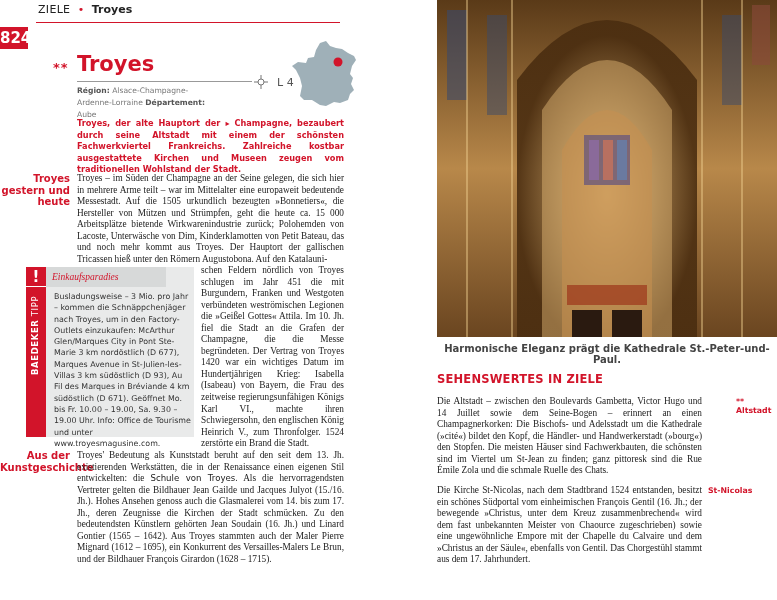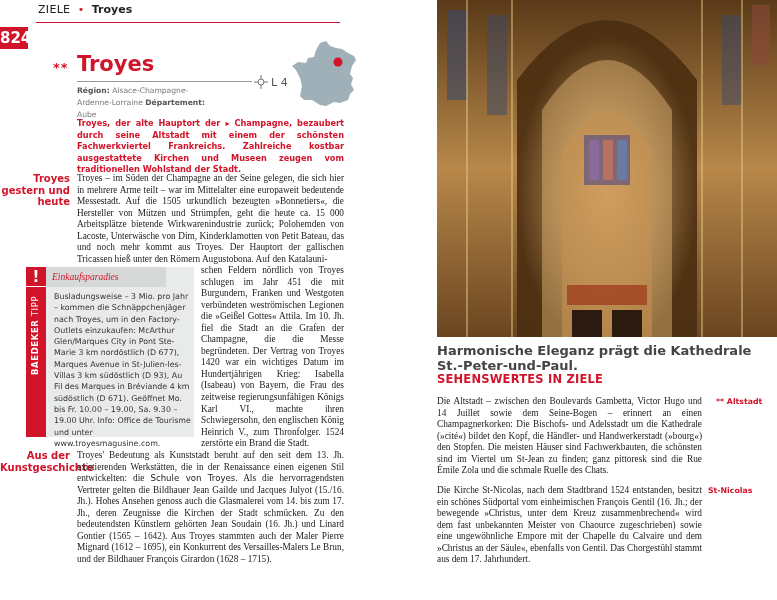--- a/index.html
+++ b/index.html
@@ -11,21 +11,21 @@
     font-family: "DejaVu Sans", sans-serif; font-weight: bold; font-size: 15px; line-height: 22px; text-align: center; margin-top: 27px; }
   .running-head { position: absolute; left: 38px; top: 3px; font-family: "DejaVu Sans", sans-serif; font-size: 11px; color: #222; }
   .running-head .section { letter-spacing: 0.3px; }
   .running-head .bullet { color: #d2142a; margin: 0 4px; }
   .running-head .city { font-weight: bold; }
   .head-rule { position: absolute; left: 36px; top: 22px; width: 304px; height: 1px; background: #d2142a; }
 
   .stars { position: absolute; left: 53px; top: 60px; font-family: "DejaVu Sans", sans-serif; font-size: 13px; color: #d2142a; font-weight: bold; letter-spacing: 1px; }
   .title { position: absolute; left: 77px; top: 52px; font-family: "DejaVu Sans", sans-serif; font-size: 21px; font-weight: bold; color: #d2142a; }
   .title-rule { position: absolute; left: 77px; top: 81px; width: 175px; height: 1px; background: #999; }
-  .grid-ref { position: absolute; left: 254px; top: 75px; font-family: "DejaVu Sans", sans-serif; font-size: 11px; color: #555; display: flex; align-items: center; gap: 3px; }
+  .grid-ref { position: absolute; left: 254px; top: 75px; font-family: "DejaVu Sans", sans-serif; font-size: 11px; color: #555; display: flex; align-items: center; gap: 9px; }
   .compass { width: 14px; height: 14px; }
   .facts { position: absolute; left: 77px; top: 85px; font-family: "DejaVu Sans", sans-serif; font-size: 7.6px; color: #777; line-height: 12px; }
   .facts b { color: #555; text-align: right; }
   .facts .col2 { position: absolute; left: 137px; top: 0; width: 120px; }
   .facts .col1 { width: 135px; }
   .france-map { position: absolute; left: 290px; top: 40px; width: 72px; height: 70px; }
 
   .lead { position: absolute; left: 77px; top: 118px; width: 267px; font-family: "DejaVu Sans", sans-serif; font-weight: bold; font-size: 8.2px; line-height: 11.5px; color: #d2142a; text-align: justify; }
 
   .margin-note { position: absolute; width: 70px; right: auto; text-align: right; font-family: "DejaVu Sans", sans-serif; font-weight: bold; font-size: 10px; line-height: 11.5px; color: #d2142a; }
@@ -35,21 +35,21 @@
   .tip-box { position: absolute; left: 26px; top: 267px; width: 168px; height: 170px; background: #e9eaea; }
   .tip-bar { position: absolute; left: 0; top: 0; width: 20px; height: 170px; background: #d2142a; }
   .tip-excl { position: absolute; left: 0; top: 0; width: 20px; height: 20px; color: #fff; font-family: "DejaVu Sans", sans-serif; font-weight: bold; font-size: 15px; text-align: center; line-height: 20px; border-bottom: 1px solid #fff; }
   .tip-vertical { position: absolute; left: 2px; top: 106px; transform: rotate(-90deg); transform-origin: left top; white-space: nowrap; color: #fff; font-family: "DejaVu Sans", sans-serif; font-size: 8.5px; letter-spacing: 0.6px; width: 80px; top: 108px; left: 4px; }
   .tip-vertical b { font-weight: bold; }
   .tip-head { position: absolute; left: 20px; top: 0; width: 120px; height: 20px; background: #d7d9d9; font-style: italic; color: #d2142a; font-size: 9.5px; line-height: 20px; padding-left: 6px; }
   .tip-text { position: absolute; left: 28px; top: 24px; width: 138px; font-family: "DejaVu Sans", sans-serif; font-size: 7.9px; line-height: 11.3px; color: #333; }
 
   
   .photo { position: absolute; left: 437px; top: 0; width: 340px; height: 337px; overflow: hidden; background: #4a2d10; }
-  .caption { position: absolute; left: 437px; top: 343px; font-family: "DejaVu Sans", sans-serif; font-size: 13px; font-weight: bold; color: #444; }
+  .caption { position: absolute; left: 437px; top: 343px; font-family: "DejaVu Sans", sans-serif; font-size: 10px; font-weight: bold; color: #444; text-align: center; }
   .section-head { position: absolute; left: 437px; top: 372px; font-family: "DejaVu Sans", sans-serif; font-weight: bold; font-size: 11.5px; color: #d2142a; letter-spacing: 0.2px; }
   .side-label { position: absolute; font-family: "DejaVu Sans", sans-serif; font-weight: bold; font-size: 7.8px; color: #d2142a; }
 </style>
 </head>
 <body>
 
 <div class="page-num">824</div>
 <div class="running-head">
   <span class="section">ZIELE</span>
   <span class="bullet">•</span>
@@ -134,16 +134,16 @@
       <line x1="265" y1="0" x2="265" y2="337"></line>
       <line x1="305" y1="0" x2="305" y2="337"></line>
     </g>
   </svg>
 </div>
 <div class="caption">Harmonische Eleganz prägt die Kathedrale St.-Peter-und-Paul.</div>
 
 <div class="section-head">SEHENSWERTES IN ZIELE</div>
 
 <div class="body-text" style="left:437px;top:396px;width:265px;">Die Altstadt – zwischen den Boulevards Gambetta, Victor Hugo und 14 Juillet sowie dem Seine-Bogen – erinnert an einen Champagnerkorken: Die Bischofs- und Adelsstadt um die Kathedrale (»cité«) bildet den Kopf, die Händler- und Handwerkerstadt (»bourg«) den Stopfen. Die meisten Häuser sind Fachwerkbauten, die schönsten sind im Viertel um St-Jean zu finden; ganz pittoresk sind die Rue Émile Zola und die schmale Ruelle des Chats.</div>
-<div class="side-label" style="left:716px;top:397px;">** Altstadt</div>
+<div class="side-label" style="left:736px;top:397px;">** Altstadt</div>
 
 <div class="body-text" style="left:437px;top:485px;width:265px;">Die Kirche St-Nicolas, nach dem Stadtbrand 1524 entstanden, besitzt ein schönes Südportal vom einheimischen François Gentil (16. Jh.; der bewegende »Christus, unter dem Kreuz zusammenbrechend« wird dem fast unbekannten Meister von Chaource zugeschrieben) sowie eine ungewöhnliche Empore mit der Chapelle du Calvaire und dem »Christus an der Säule«, ebenfalls von Gentil. Das Chorgestühl stammt aus dem 17. Jahrhundert.</div>
 <div class="side-label" style="left:708px;top:486px;">St-Nicolas</div>
 
 </body></html>

